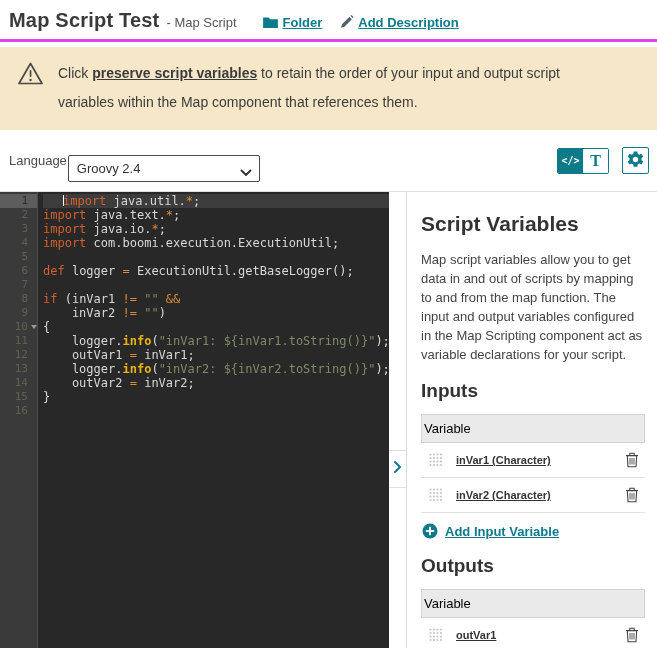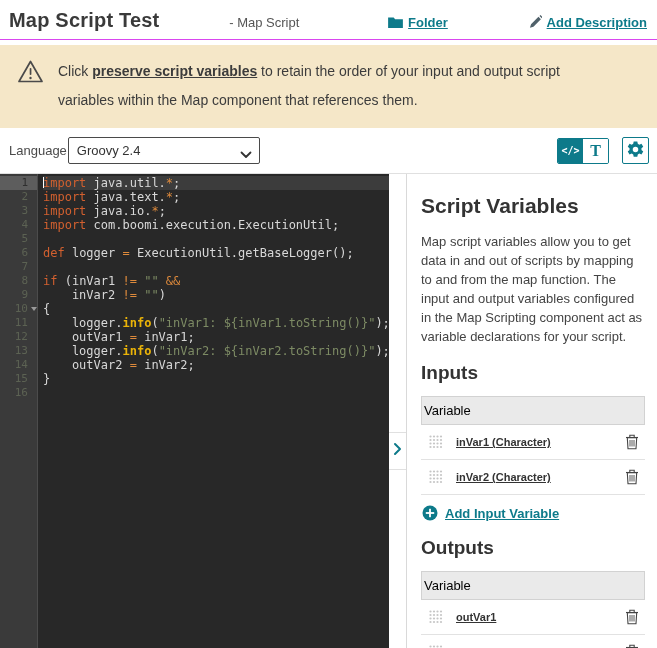--- a/index.html
+++ b/index.html
@@ -13,39 +13,39 @@
     --plain:#d8d8d8;
     --linenum:#5c6253;
     --text-dark:#333333;
   }
   *{box-sizing:border-box;margin:0;padding:0;}
   html,body{width:657px;height:648px;overflow:hidden;background:#fff;
     font-family:"Liberation Sans",sans-serif;color:var(--text-dark);}
   a{cursor:pointer;}
 
   
-  .hdr{display:flex;align-items:baseline;padding:9px 10px 7px 9px;border-bottom:1px solid #d946ef;justify-content:space-between;}
+  .hdr{display:flex;align-items:baseline;padding:9px 10px 7px 9px;border-bottom:3px solid #d946ef;}
   .hdr .title{font-size:20px;font-weight:600;color:#3a3a3a;letter-spacing:.2px;}
   .hdr .subtitle{font-size:13px;color:#555;margin-left:7px;font-weight:400;}
   .hdr-link{display:inline-flex;align-items:center;gap:5px;margin-left:26px;
     font-size:13px;font-weight:600;color:var(--accent);text-decoration:underline;}
   .hdr-link + .hdr-link{margin-left:18px;}
   .hdr-link svg{flex:none;position:relative;top:1px;}
 
   
   .banner{display:flex;align-items:flex-start;gap:14px;background:var(--banner-bg);
     margin-top:5px;padding:12px 60px 13px 17px;}
   .banner .warn-ic{flex:none;margin-top:2px;}
   .banner p{font-size:14px;line-height:29px;color:#3c3c3c;max-width:560px;}
   .banner a{color:#3c3c3c;font-weight:600;text-decoration:underline;}
 
   
   .toolbar{display:flex;align-items:center;padding:9px 8px 9px 9px;}
   .toolbar .lang-label{font-size:13px;color:#4a4a4a;margin-right:1px;}
-  .sel-wrap{position:relative;width:192px;height:27px;}
+  .sel-wrap{position:relative;width:192px;height:27px;margin-top:16px;}
   .sel-wrap select{width:100%;height:100%;font-family:"Liberation Sans",sans-serif;
     font-size:13px;color:#333;background:#fff;border:1px solid #4a4a4a;border-radius:2px;
     padding:0 26px 0 8px;appearance:none;-webkit-appearance:none;}
   .sel-wrap .sel-chev{position:absolute;right:8px;top:8px;pointer-events:none;}
   .toolbar .spacer{flex:1;}
   .toggle-group{display:flex;border:1px solid var(--accent);border-radius:2px;overflow:hidden;height:26px;}
   .toggle-btn{width:25px;height:100%;display:flex;align-items:center;justify-content:center;
     background:#fff;border:none;cursor:pointer;}
   .toggle-btn.active{background:var(--accent);}
   .toggle-btn .code-glyph{font-family:"DejaVu Sans Mono",monospace;font-size:10px;font-weight:bold;color:#fff;}
@@ -58,21 +58,21 @@
   .editor{width:389px;flex:none;display:flex;background:var(--editor-bg);
     font-family:"DejaVu Sans Mono",monospace;font-size:12px;line-height:14px;
     overflow:hidden;cursor:text;}
   .gutter{flex:none;width:38px;background:var(--gutter-bg);border-right:1px solid #4c4c4c;padding-top:2px;}
   .ln{position:relative;height:14px;text-align:right;padding-right:9px;color:var(--linenum);font-size:11px;}
   .ln.active{background:#5d5d5d;color:#2e2e2e;}
   .ln .fold{position:absolute;right:0;top:5px;width:0;height:0;
     border-left:3px solid transparent;border-right:3px solid transparent;border-top:4px solid #9a9a9a;}
   .code-col{flex:1;padding:2px 0 0 5px;white-space:pre;}
   .cl{height:14px;}
-  .cl.active{background:#3c3c3c;}
+  .cl.active{background:#3c3c3c;padding-left:20px;}
   .caret{display:inline-block;width:1px;height:11px;background:#fff;vertical-align:-1px;margin-right:-1px;}
   .tk-k{color:var(--kw);}
   .tk-o{color:var(--op);}
   .tk-s{color:var(--str);}
   .tk-p{color:var(--plain);}
   .tk-f{color:#eab308;font-weight:bold;}
 
   
   .strip{flex:none;width:18px;background:#fff;border-right:1px solid #d9d9d9;position:relative;}
   .collapse-handle{position:absolute;left:0;top:258px;width:100%;height:38px;

